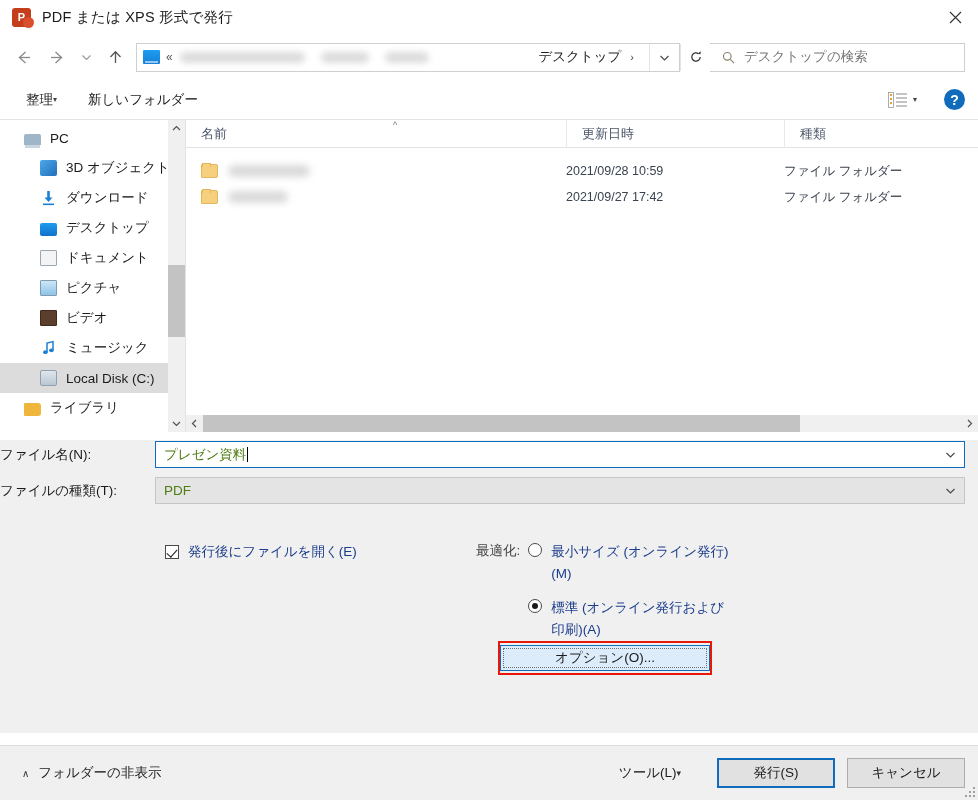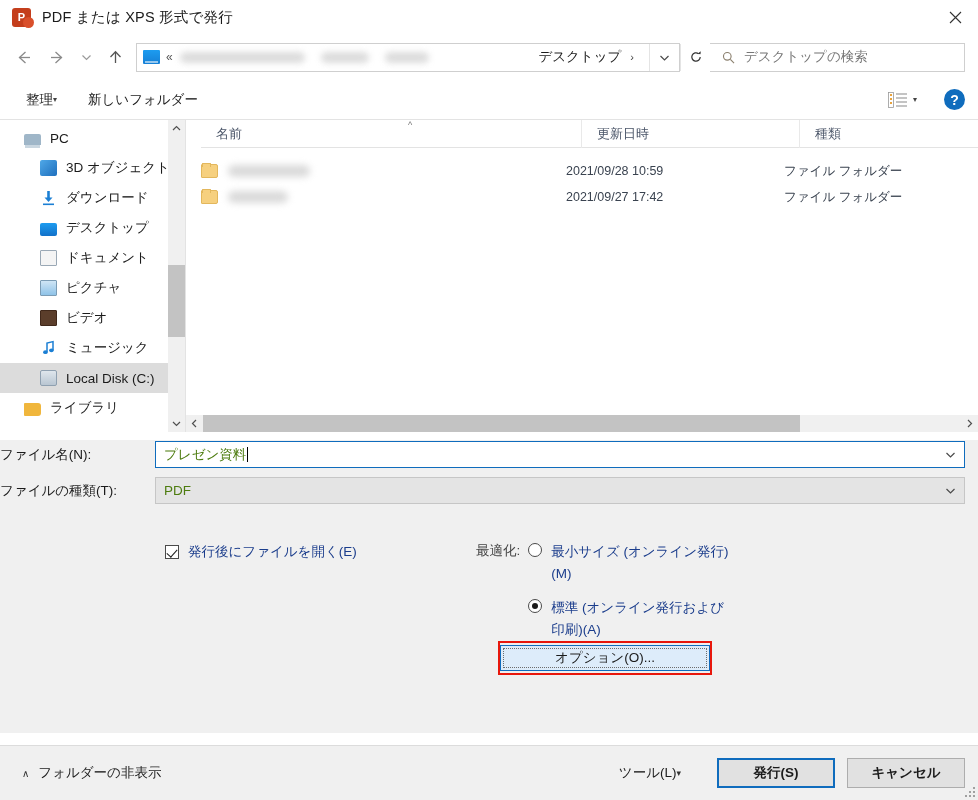--- a/index.html
+++ b/index.html
@@ -208,21 +208,20 @@
     border-left: 1px solid #e3e3e3;
     position: relative;
     overflow: hidden;
   }
   .col-headers {
     height: 28px;
     display: flex; align-items: center;
     border-bottom: 1px solid #e3e3e3;
     position: relative;
     background:#fff;
-    margin-left:15px;
   }
   .colh {
     font-size: 13px; color: #4a5568;
     padding-left: 15px;
     height: 28px; display:flex; align-items:center;
     border-left: 1px solid #e9e9e9;
     white-space: nowrap;
   }
   .colh:first-child { border-left: none; }
   .colh.name { width: 380px; }
@@ -368,21 +367,20 @@
     display:flex; align-items:center; 
     font-size: 13.5px; color:#1b1b1b; margin-right: 24px; white-space:nowrap;
   }
   .tools-caret { font-size:9px; color:#333;}
   .btn {
     width: 118px; height: 30px;
     background: #e1e1e1; border: 1px solid #adadad;
     display:flex; align-items:center; justify-content:center;
     font-size: 13.5px; color:#1b1b1b;
     margin-left: 12px;
-    font-weight: bold;
   }
   .btn.default { border: 2px solid #0f6cbd; background:#e1e1e1; }
 
   .resize-grip {
     position:absolute; right:3px; bottom:3px; width:11px; height:11px;
   }
   .resize-grip i {
     position:absolute; width:2px; height:2px; background:#a0a0a0; display:block;
   }
 </style>

